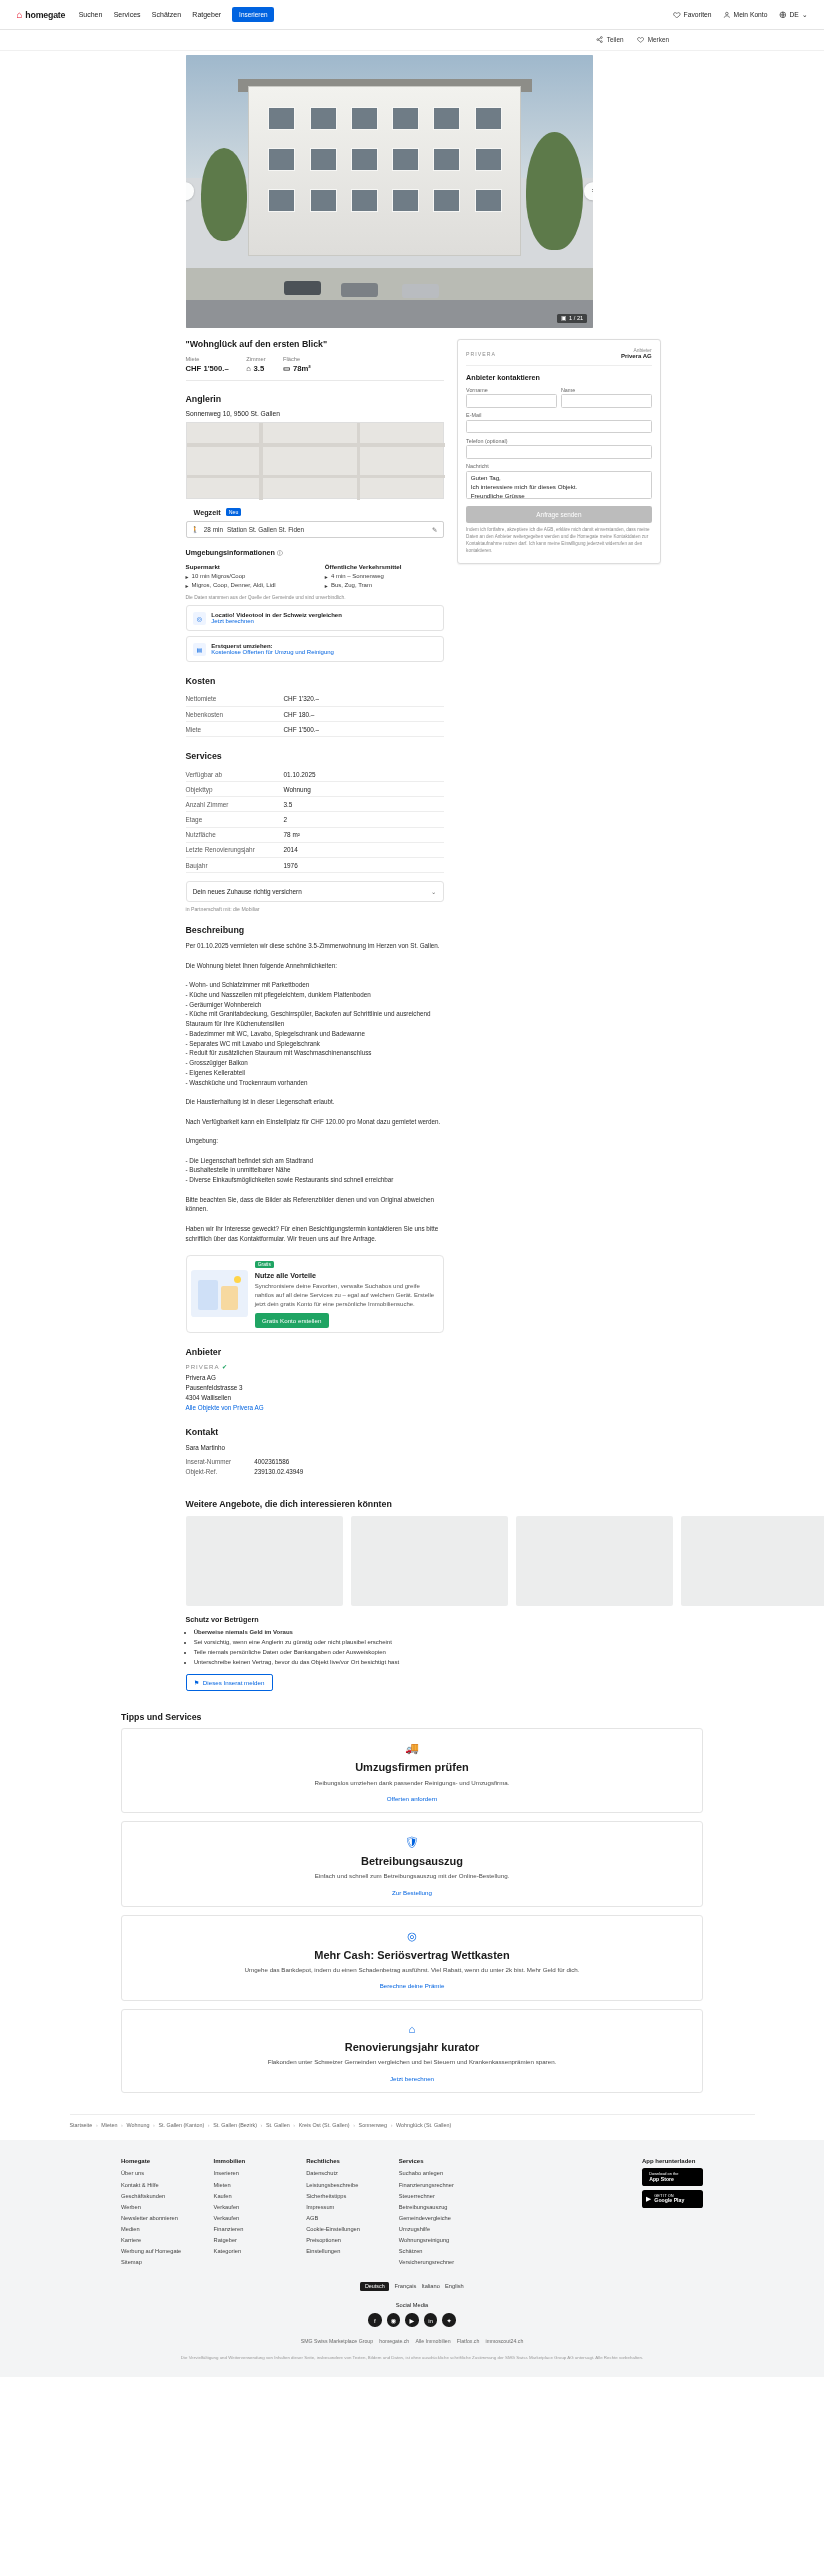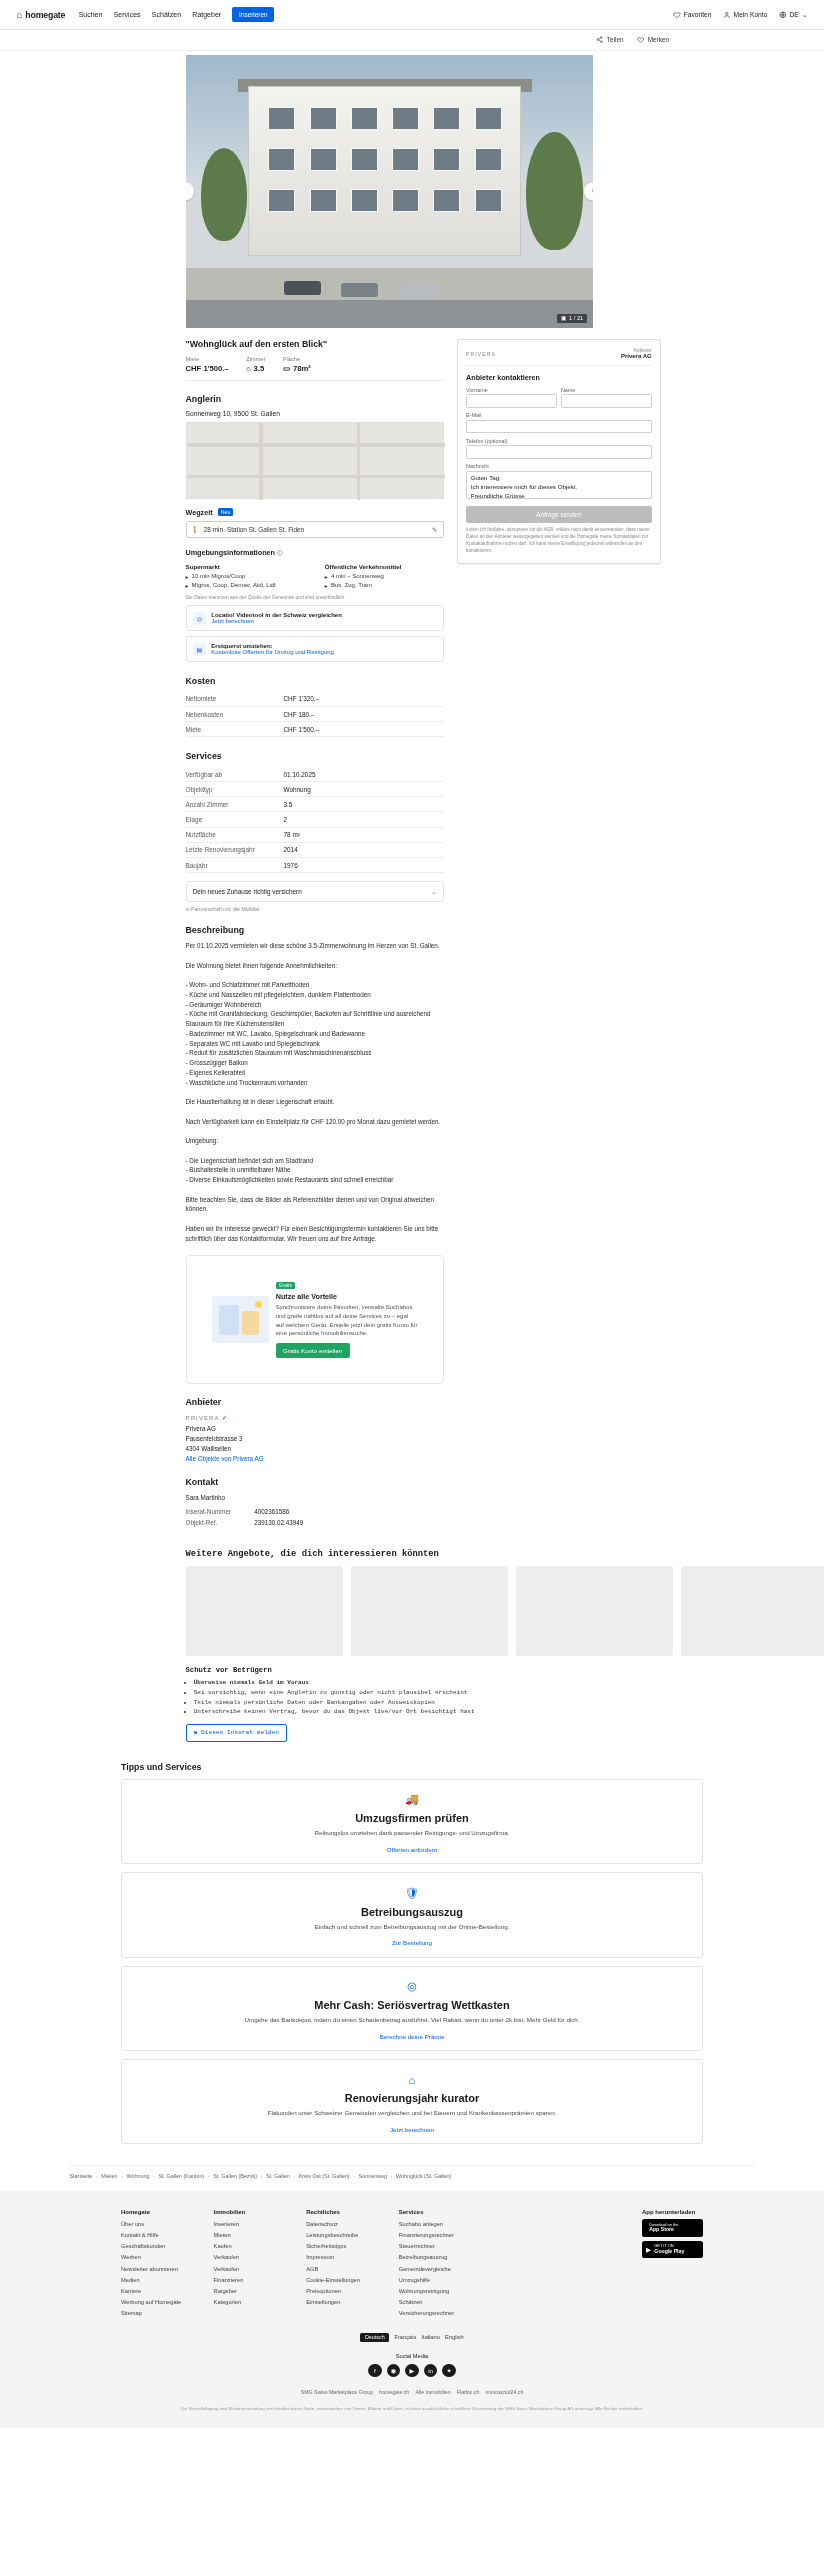--- a/index.html
+++ b/index.html
@@ -88,21 +88,21 @@
 
   h2.sec { font-size: 8.8px; font-weight: bold; margin: 13.4px 0 6.2px; }
   h3.sub { font-size: 7.2px; font-weight: bold; margin: 9.3px 0 4.1px; }
 
   
   .mapbox { width: 258px; height: 77px; background: #e7e5e1; border: 0.5px solid #dedede; position: relative; }
   .map-strip { position: absolute; background: #d7d4cf; }
   .addr { margin-top: 5.2px; font-size: 6.7px; }
 
   
-  .wegzeit-row { display: flex; align-items: center; gap: 5.2px; margin-top: 9.3px; }
+  .wegzeit-row { display: flex; align-items: center; gap: 5.2px; margin-top: 9.3px; margin-left: 8px; }
   .badge-neu { background: #0063e0; color: #fff; font-size: 5.2px; padding: 1px 3.1px; border-radius: 1.5px; }
   .wegzeit-input {
     margin-top: 4.1px; width: 258px; border: 0.5px solid #cfcfcf; border-radius: 2.1px;
     height: 17.5px; display: flex; align-items: center; padding: 0 5.2px; gap: 4.1px; font-size: 6.4px; color: #333;
   }
   .wegzeit-input .pen { margin-left: auto; color: #666; }
 
   
   .two-col { display: flex; gap: 20.6px; margin-top: 5.2px; }
   .env-col { flex: 1; }
@@ -130,21 +130,21 @@
     display: flex; align-items: center; padding: 0 6.2px; font-size: 6.4px; width: 258px;
   }
   .newsbox .chev { margin-left: auto; color: #666; }
   .byline { font-size: 5.2px; color: #8a8a8a; margin-top: 3.6px; }
 
   .desc { font-size: 6.3px; line-height: 1.55; color: #2b2b2b; white-space: pre-wrap; }
 
   
   .apppromo {
     margin-top: 11.3px; border: 0.5px solid #e4e4e4; border-radius: 4.1px; width: 258px;
-    padding: 25px; display: flex; gap: 7.2px; align-items: center; background: #fff;
+    padding: 4px; display: flex; gap: 7.2px; align-items: center; background: #fff;
   }
   .apppromo .art {
     width: 57px; height: 47px; flex: none; border-radius: 3.1px;
     background: #eaf1fb; position: relative; overflow: hidden;
   }
   .apppromo .art .b1 { position:absolute; left:7.2px; top:9.3px; width:20.6px; height:30px; background:#cfe0f7; border-radius:2.1px; }
   .apppromo .art .b2 { position:absolute; left:30px; top:15.5px; width:17.5px; height:24px; background:#f7d9a0; border-radius:2.1px; }
   .apppromo .art .dot { position:absolute; right:6.2px; top:5.2px; width:7.2px; height:7.2px; border-radius:50%; background:#ffd54a; }
   .apppromo .body { flex: 1; }
   .chip-gratis { background: #1fa463; color: #fff; font-size: 4.9px; padding: 1px 3.1px; border-radius: 1.5px; display: inline-block; margin-bottom: 3.1px; }
@@ -610,21 +610,21 @@
 Freundliche Grüsse</textarea>
         </div>
 
 
         <button class="btn-primary">Anfrage senden</button>
         <div class="legal">Indem ich fortfahre, akzeptiere ich die AGB, erkläre mich damit einverstanden, dass meine Daten an den Anbieter weitergegeben werden und die Homegate meine Kontaktdaten zur Kontaktaufnahme nutzen darf. Ich kann meine Einwilligung jederzeit widerrufen an den kontaktieren.</div>
       </div>
     </div>
   </div>
 
-  <div style="margin:20.6px 0 0 116px;font-family:Liberation Mono, monospace;">
+  <div style="margin:20.6px 0 0 116px;">
     <h2 class="sec">Weitere Angebote, die dich interessieren könnten</h2>
     <div class="cards">
       <div class="card">
             <div class="thumb"></div>
           </div>
       <div class="card">
             <div class="thumb"></div>
           </div>
       <div class="card">
             <div class="thumb"></div>

